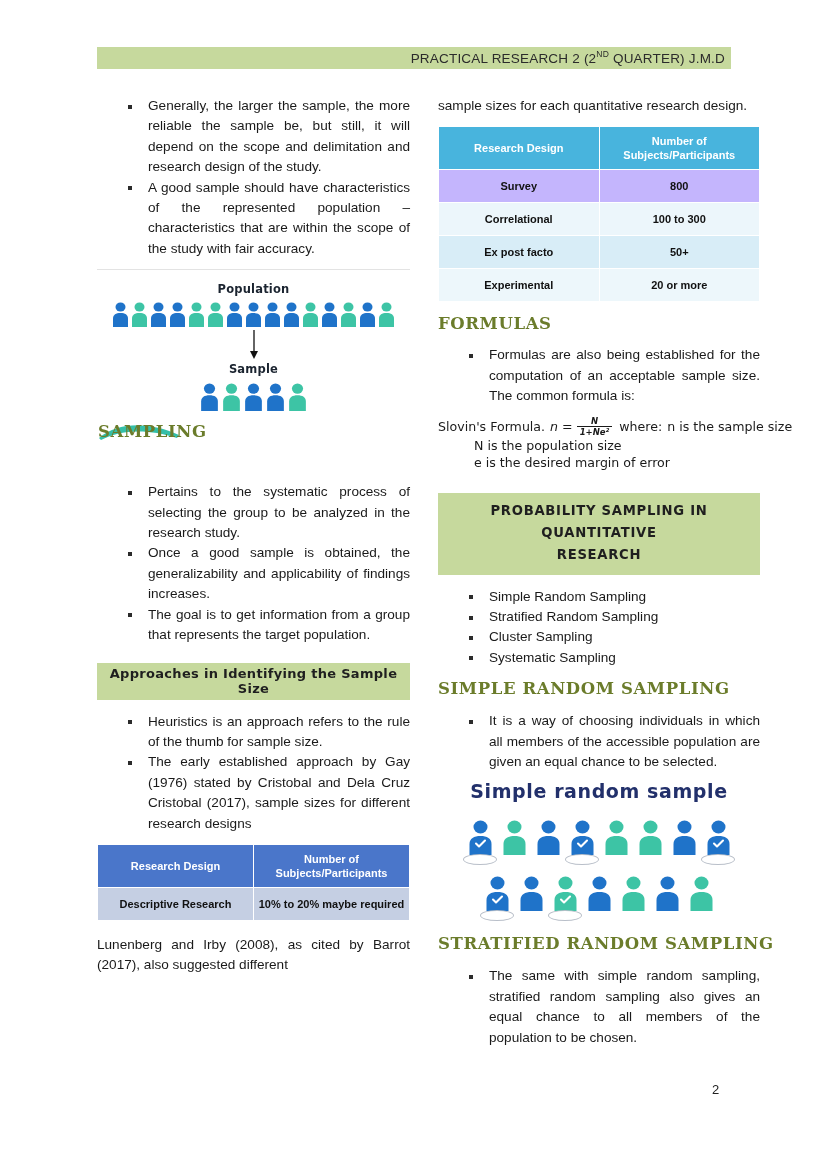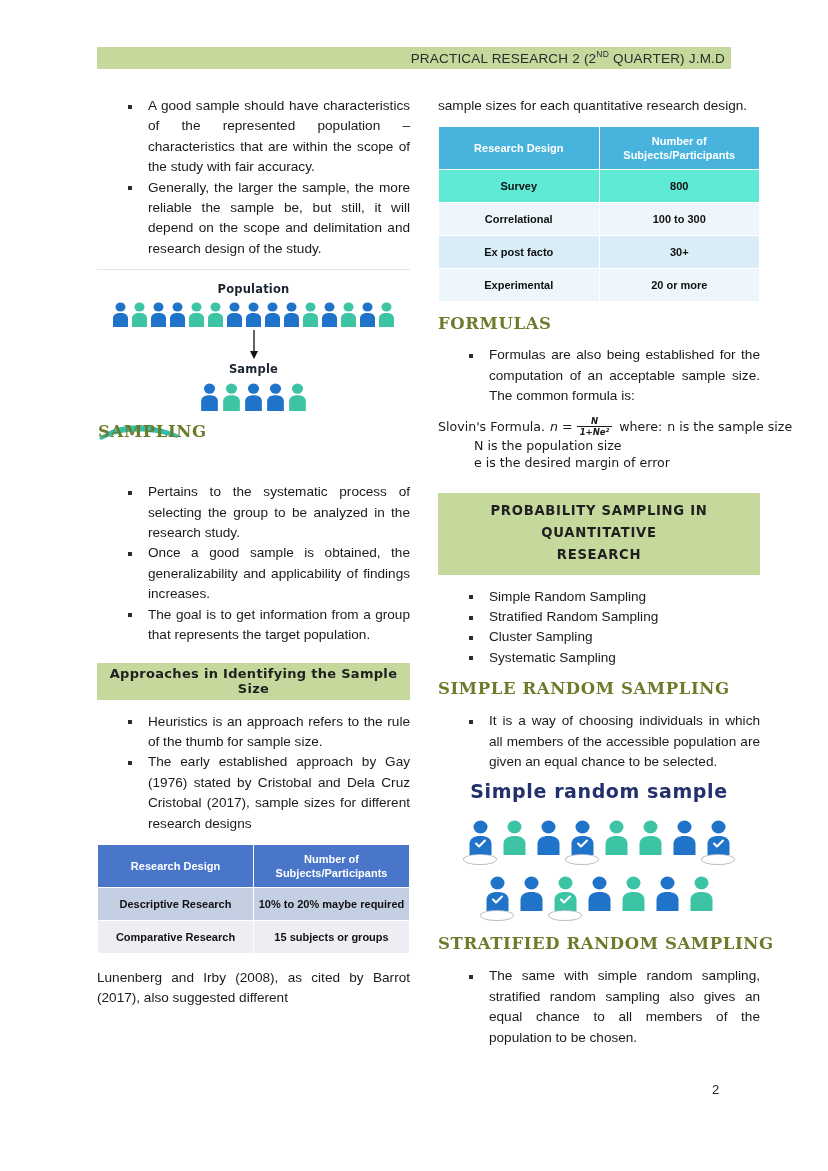--- a/index.html
+++ b/index.html
@@ -136,21 +136,21 @@
   }
   
   .tbl-blue th { background: #4a76ca; }
   .tbl-blue tr.r0 td { background: #c5cfe3; }
   .tbl-blue tr.r1 td { background: #eceef4; }
   .tbl-blue th, .tbl-blue td { border: 1px solid #ffffff; }
   .tbl-blue td { padding: 20px 4px; }
 
   
   .tbl-cyan th { background: #48b4dd; font-size: 10.5px; line-height: 13px; padding: 6px 4px; }
-  .tbl-cyan tr.r0 td { background: #5eead4; }
+  .tbl-cyan tr.r0 td { background: #c4b5fd; }
   .tbl-cyan tr.r1 td { background: #ecf6fb; }
   .tbl-cyan tr.r2 td { background: #d8edf7; }
   .tbl-cyan tr.r3 td { background: #edf7fb; }
   .tbl-cyan th, .tbl-cyan td { border: 1px solid #ffffff; }
   .tbl-cyan td { padding: 8px 4px; font-size: 10.5px; }
 
   
   .divider-line {
     height: 1px;
     background: #e3e3e3;
@@ -260,22 +260,22 @@
 </head>
 <body>
 
 <div class="header-banner">
   <div class="title"><span>PRACTICAL RESEARCH 2 (2</span><sup>ND</sup><span> QUARTER) J.M.D</span></div>
 </div>
 
 <div class="col col-left">
 
   <ul class="bullets">
+    <li>Generally, the larger the sample, the more reliable the sample be, but still, it will depend on the scope and delimitation and research design of the study.</li>
     <li>A good sample should have characteristics of the represented population – characteristics that are within the scope of the study with fair accuracy.</li>
-    <li>Generally, the larger the sample, the more reliable the sample be, but still, it will depend on the scope and delimitation and research design of the study.</li>
   </ul>
 
   <div class="divider-line"></div>
 
   <div class="figure-pop" style="margin-top:12px;">
     <div class="fig-label">Population</div>
     <div class="people-row" style="margin-top:6px;">
       <svg width="17" height="26" viewBox="0 0 17 26">
           <ellipse cx="8.5" cy="5" rx="5" ry="4.6" fill="#1f73c9"></ellipse>
           <path d="M1 25v-8.5C1 12.8 4 11 8.5 11S16 12.8 16 16.5V25z" fill="#1f73c9"></path>
@@ -394,24 +394,20 @@
     <thead>
       <tr>
         <th>Research Design</th>
         <th><span>Number of</span><br><span>Subjects/Participants</span></th>
       </tr>
     </thead>
     <tbody>
       <tr class="r0">
         <td>Descriptive Research</td>
         <td>10% to 20% maybe required</td>
-      </tr>
-      <tr class="r1">
-        <td>Comparative Research</td>
-        <td>15 subjects or groups</td>
       </tr>
     </tbody>
   </table>
 
   <p class="para" style="margin-top:14px;">Lunenberg and Irby (2008), as cited by Barrot (2017), also suggested different</p>
 </div>
 
 <div class="col col-right">
 
   <p class="para">sample sizes for each quantitative research design.</p>
@@ -427,21 +423,21 @@
       <tr class="r0">
         <td>Survey</td>
         <td>800</td>
       </tr>
       <tr class="r1">
         <td>Correlational</td>
         <td>100 to 300</td>
       </tr>
       <tr class="r2">
         <td>Ex post facto</td>
-        <td>30+</td>
+        <td>50+</td>
       </tr>
       <tr class="r3">
         <td>Experimental</td>
         <td>20 or more</td>
       </tr>
     </tbody>
   </table>
 
   <div class="fancy-head" style="margin-top:12px;">FORMULAS</div>
 

